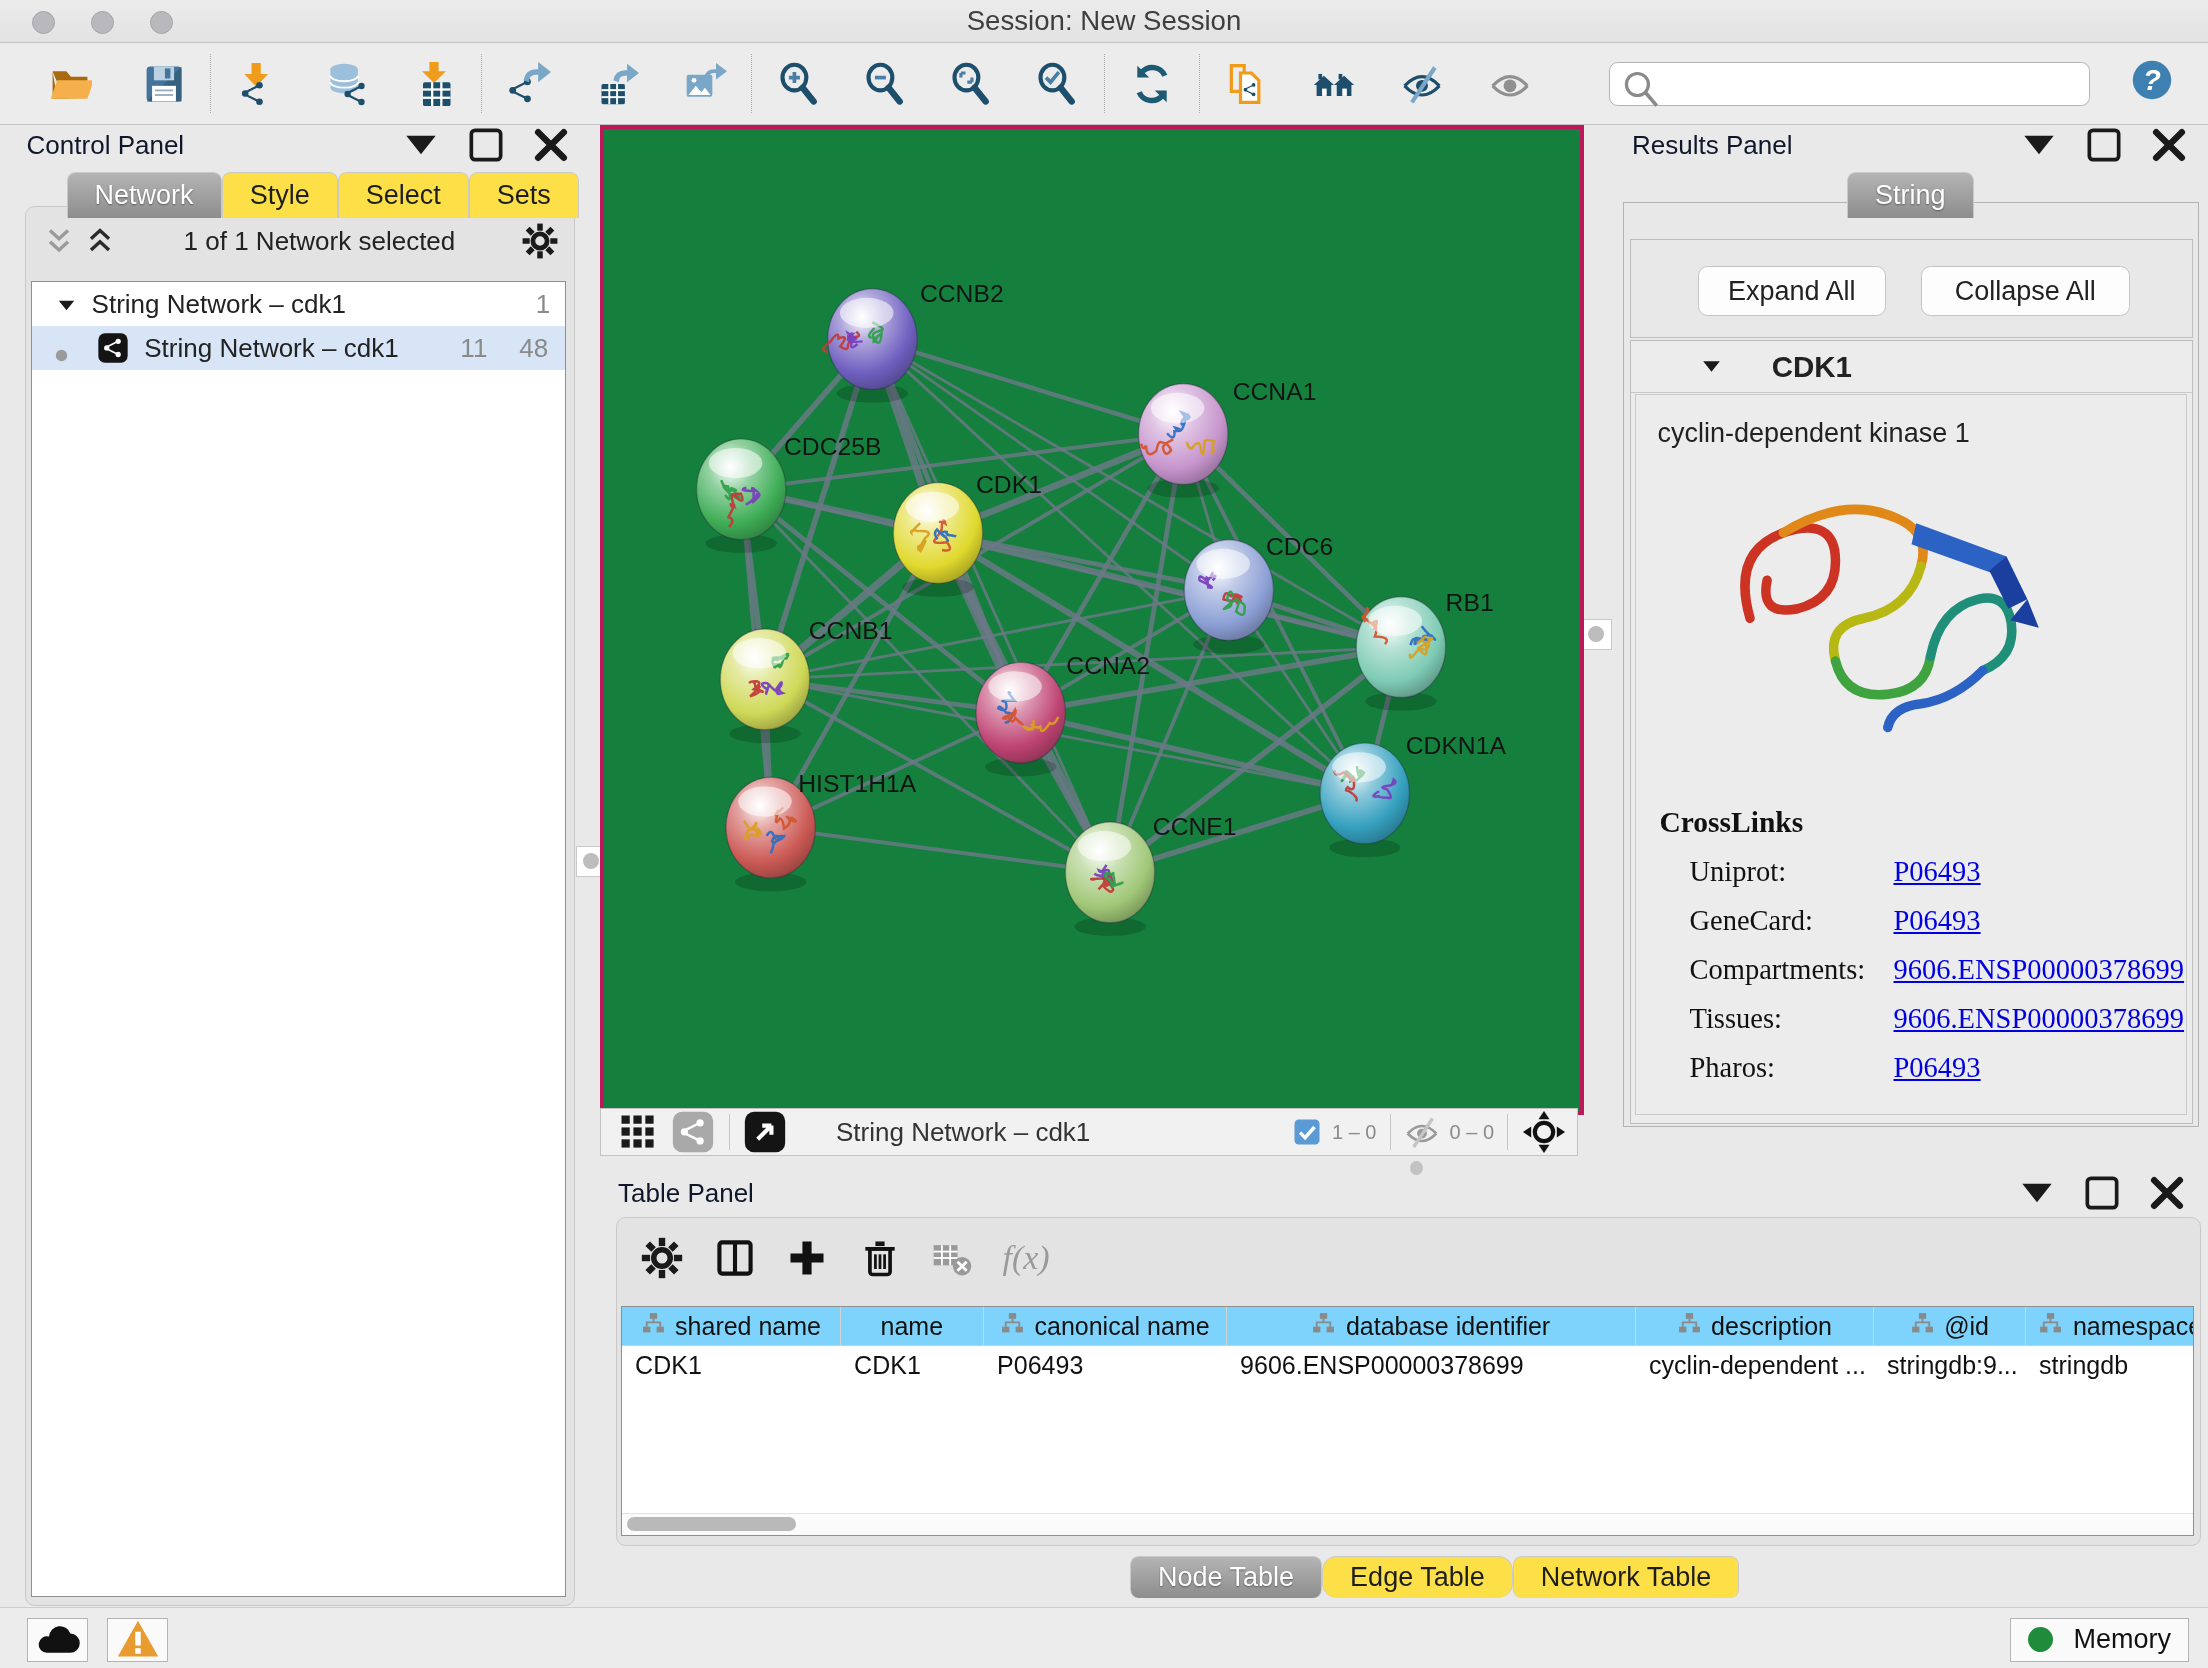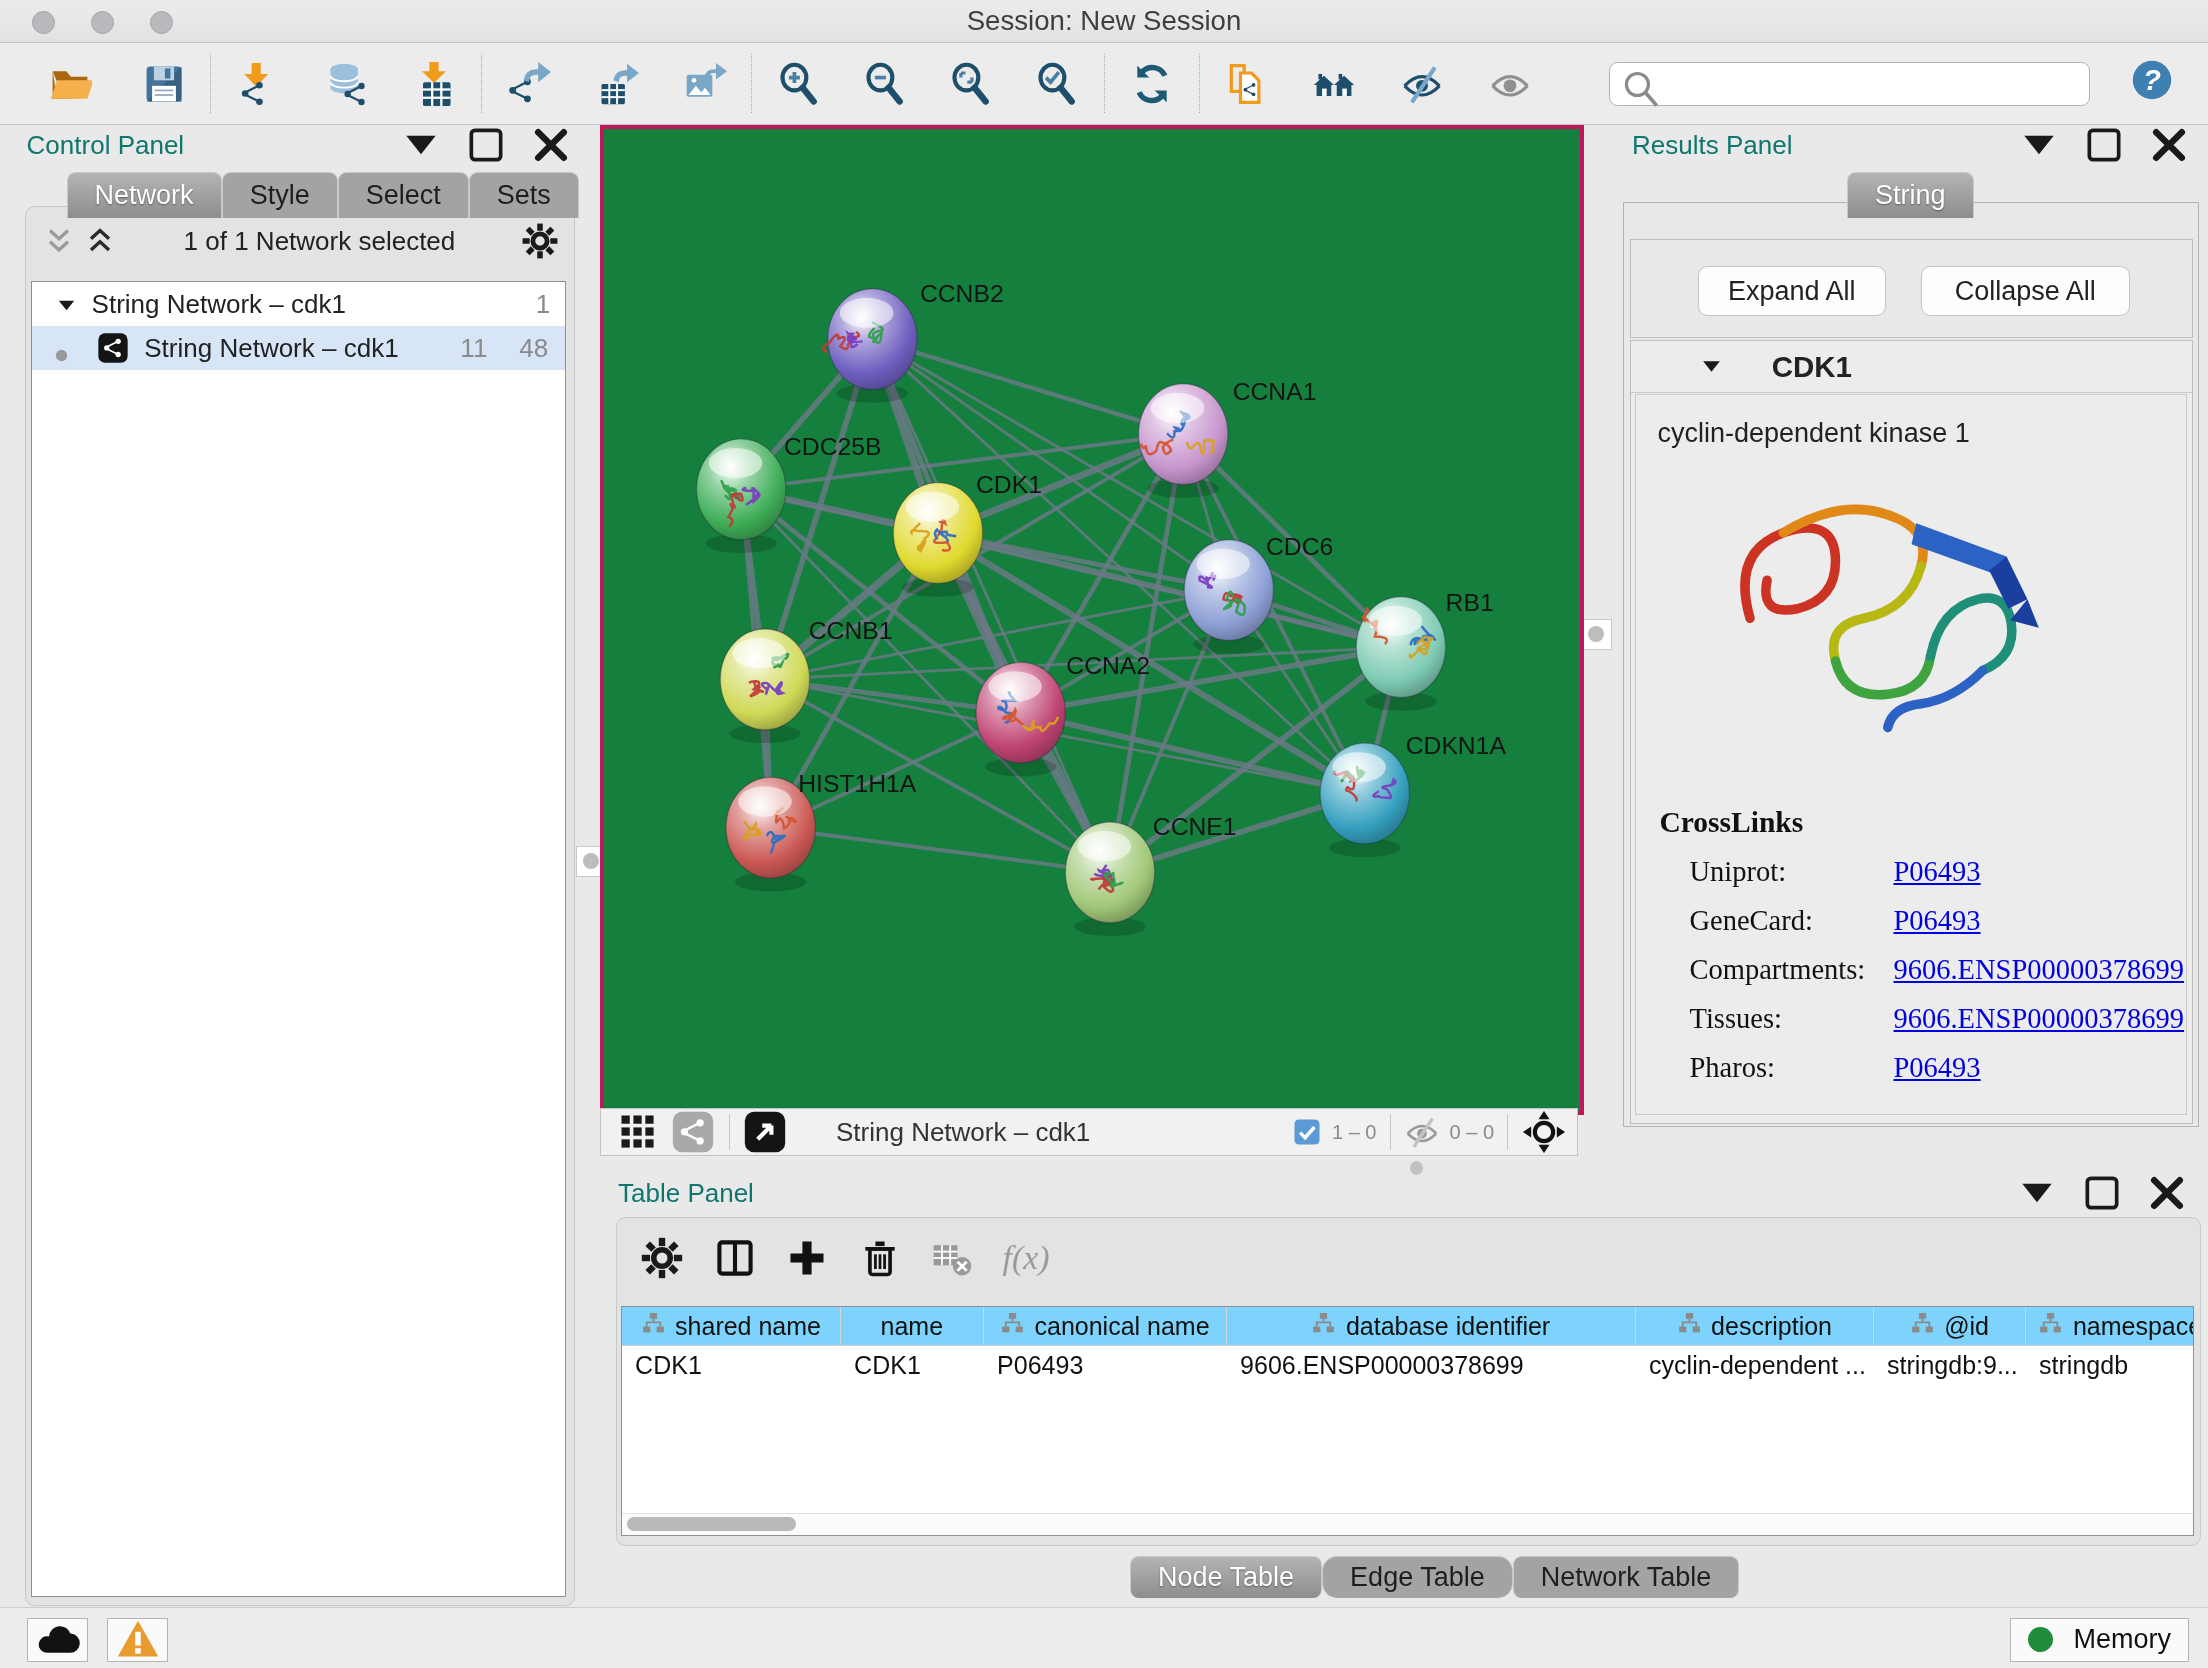--- a/index.html
+++ b/index.html
@@ -11,24 +11,24 @@
   #win-title{width:100%;text-align:center;line-height:42px;font-size:27.6px;color:#3e3e3e;}
   #toolbar{left:0;top:43px;width:2208px;height:81px;background:#ececec;border-bottom:1.9px solid #c3c3c3;display:flex;align-items:center;}
   .tbtn{width:67px;height:63px;display:flex;align-items:center;justify-content:center;flex:0 0 auto;}
   .tbtn svg{width:51px;height:51px;}
   .tsep{flex:0 0 auto;height:59px;border-left:1.9px dotted #a9a9a9;margin:0 13.3px;}
   #search-wrap{position:relative;margin-left:65px;flex:0 0 auto;}
   #search-input{width:481px;height:44px;border:1px solid #b3b3b3;border-radius:8.6px;background:#fff;font-size:25px;padding:0 9.5px 0 49px;outline:none;box-sizing:border-box;}
   #search-mag{position:absolute;left:11.4px;top:6.7px;width:30px;height:30px;}
   #help-btn{margin-left:40px;width:51px;height:51px;flex:0 0 auto;}
   
-  .phdr-title{font-size:26px;color:#0f766e;}
+  .phdr-title{font-size:26px;color:#0f172a;}
   .phdr-icons{display:flex;align-items:center;gap:21px;}
   .phdr-icons svg{width:25px;height:25px;}
-  .tab{height:46px;border:1px solid #c9c9c9;border-bottom:none;border-radius:8.6px 8.6px 0 0;background:#a3a3a3;display:flex;align-items:center;justify-content:center;font-size:27px;color:#1e1e1e;padding:0 27px;box-sizing:border-box;}
+  .tab{height:46px;border:1px solid #c9c9c9;border-bottom:none;border-radius:8.6px 8.6px 0 0;background:#fde047;display:flex;align-items:center;justify-content:center;font-size:27px;color:#1e1e1e;padding:0 27px;box-sizing:border-box;}
   .tab.sel{background:linear-gradient(#b4b4b4,#8d8d8d);color:#fff;text-shadow:0 1px 1.9px rgba(0,0,0,.4);}
   .roundbox{background:#e3e3e3;border:1px solid #c8c8c8;border-radius:9.5px;}
   
   #cp-list{background:#fff;border:1.9px solid #8f8f8f;}
   .cp-row{height:44px;display:flex;align-items:center;font-size:26px;}
   .cp-row .cnt{color:#8a8a8a;}
   #cp-row-child{background:#d7e5f7;}
   
   #net-canvas{left:600px;top:125px;width:976px;height:982px;background:#15803d;border:4px solid #be185d;box-sizing:content-box;}
   #net-toolbar{left:600px;top:1108px;width:978px;height:48px;background:#f1f1f1;border:1px solid #c2c2c2;display:flex;align-items:center;box-sizing:border-box;}

